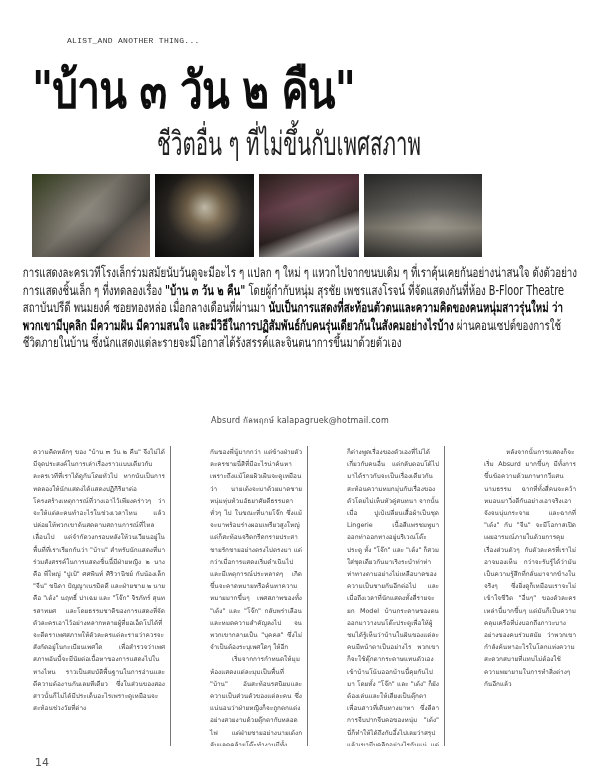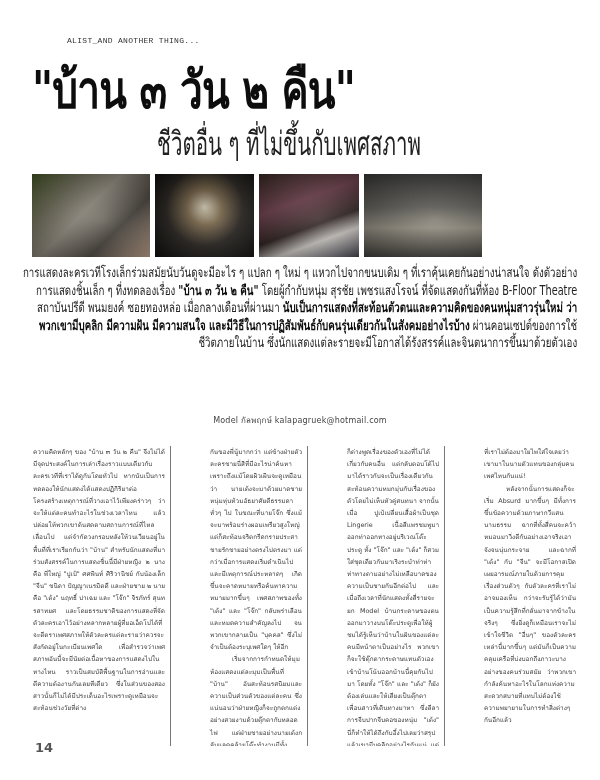--- a/index.html
+++ b/index.html
@@ -29,43 +29,43 @@
   }
   .photo { height: 83px; position: relative; overflow: hidden; }
   .photo.p1 { width: 118px; background: linear-gradient(135deg,#4a5a2a 0%,#6b6a55 25%,#8a8478 45%,#3e3a33 70%,#b49882 100%); }
   .photo.p2 { width: 99px; background: radial-gradient(circle at 50% 40%,#c8c0a8 0%,#6d5a3d 25%,#1e1a16 55%,#0b0a09 100%); }
   .photo.p3 { width: 100px; background: linear-gradient(160deg,#3b2a25 0%,#6a3a48 35%,#2a1e1c 60%,#c9c5c0 75%,#3a3a45 100%); }
   .photo.p4 { width: 118px; background: linear-gradient(180deg,#3a3a3a 0%,#5a5852 40%,#8f8a7d 65%,#3d3b36 100%); }
   .photo .shade { position: absolute; inset: 0; background: radial-gradient(ellipse at 60% 55%, rgba(255,255,255,0.15), rgba(0,0,0,0.35)); }
   .intro {
     position: absolute; left: 20px; top: 264px; width: 560px;
     font-family: "DejaVu Sans", sans-serif;
-    font-size: 13.5px; line-height: 17.5px; text-align: right; color: #222;
+    font-size: 13.5px; line-height: 17.5px; text-align: left; color: #222;
   }
   .intro .inner { display: inline-block; transform: scaleX(0.72); transform-origin: center top; width: 770px; margin-left: -105px; }
   .intro b { font-weight: bold; color: #0d0d0d; }
   .byline {
     position: absolute; left: 0; width: 600px; top: 414px; text-align: center;
     font-family: "DejaVu Sans", sans-serif; font-size: 8px; color: #444; letter-spacing: 0.2px;
   }
   .columns {
     position: absolute; left: 33px; top: 446px; width: 558px; height: 300px;
     display: grid; grid-template-columns: 137px 137px 137px 137px; column-gap: 0;
   }
   .col {
     font-family: "DejaVu Sans", sans-serif; font-size: 6.4px; line-height: 12.2px;
     color: #3a3a3a; padding: 0 5px; text-align: justify; overflow: hidden;
   }
   .col + .col { border-left: 1px solid #777; padding-left: 39px; }
   .col:first-child { padding-left: 0; }
   .col p { margin: 0; }
   .col p.indent { text-indent: 22px; }
   .page-number {
-    position: absolute; left: 35px; top: 740px;
-    font-family: "DejaVu Sans", sans-serif; font-size: 13px; color: #555; font-weight: bold;
+    position: absolute; left: 35px; top: 756px;
+    font-family: "DejaVu Sans", sans-serif; font-size: 11px; color: #555;
   }
 </style>
 </head>
 <body>
 
 <div class="section-tag">ALIST_AND ANOTHER THING...</div>
 
 <h1 class="title" style="margin:0;">"บ้าน ๓ วัน ๒ คืน"</h1>
 
 <h2 class="subtitle" style="margin:0;">ชีวิตอื่น ๆ ที่ไม่ขึ้นกับเพศสภาพ</h2>
@@ -84,32 +84,31 @@
       <div class="shade"></div>
     </div>
 </div>
 
 <div class="intro">
   <div class="inner">
     <span>การแสดงละครเวทีโรงเล็กร่วมสมัยนับวันดูจะมีอะไร ๆ แปลก ๆ ใหม่ ๆ แหวกไปจากขนบเดิม ๆ ที่เราคุ้นเคยกันอย่างน่าสนใจ  ดังตัวอย่างการแสดงชิ้นเล็ก ๆ ที่งทดลองเรื่อง </span><b>"บ้าน ๓ วัน ๒ คืน"</b><span> โดยผู้กำกับหนุ่ม สุรชัย เพชรแสงโรจน์ ที่จัดแสดงกันที่ห้อง B-Floor Theatre สถาบันปรีดี พนมยงค์ ซอยทองหล่อ เมื่อกลางเดือนที่ผ่านมา </span><b>นับเป็นการแสดงที่สะท้อนตัวตนและความคิดของคนหนุ่มสาวรุ่นใหม่ ว่าพวกเขามีบุคลิก มีความฝัน มีความสนใจ และมีวิธีในการปฏิสัมพันธ์กับคนรุ่นเดียวกันในสังคมอย่างไรบ้าง</b><span> ผ่านคอนเซปต์ของการใช้ชีวิตภายในบ้าน ซึ่งนักแสดงแต่ละรายจะมีโอกาสได้รังสรรค์และจินตนาการขึ้นมาด้วยตัวเอง</span>
   </div>
 </div>
 
-<div class="byline">Model กัลพฤกษ์  kalapagruek@hotmail.com</div>
+<div class="byline">Absurd กัลพฤกษ์  kalapagruek@hotmail.com</div>
 
 <div class="columns">
   <div class="col">
     <p>ความคิดหลักๆ ของ "บ้าน ๓ วัน ๒ คืน" จึงไม่ได้มีจุดประสงค์ในการเล่าเรื่องราวแบบเดียวกับละครเวทีที่เราได้ดูกันโดยทั่วไป หากนับเป็นการทดลองให้นักแสดงได้แสดงปฏิกิริยาต่อโครงสร้างเหตุการณ์ที่วางเอาไว้เพียงคร่าวๆ ว่าจะให้แต่ละคนทำอะไรในช่วงเวลาไหน แล้วปล่อยให้พวกเขาด้นสดตามสถานการณ์ที่ไหลเลื่อนไป แต่จำกัดวงกรอบหลังให้วนเวียนอยู่ในพื้นที่ที่เราเรียกกันว่า "บ้าน" สำหรับนักแสดงที่มาร่วมสังสรรค์ในการแสดงชิ้นนี้มีฝ่ายหญิง ๒ นาง คือ พี่ใหญ่ "ปูเป้" ศศพินท์ ศิริวานิชย์ กับน้องเล็ก "จีน" ชนิดา ปัญญาเนรมิตดี และฝ่ายชาย ๒ นาย คือ "เต้ง" นฤทธิ์ ปาเฉย และ "โจ๊ก" จิรภัทร์ สุนทรสาทยศ และโดยธรรมชาติของการแสดงที่จัดตัวละครเอาไว้อย่างหลากหลายผู้ที่ยอเอ็ดโปได้ที่จะตีตราเพศสภาพให้ตัวละครแต่ละรายว่าควรจะสังกัดอยู่ในกะเบียนเพศใด เพื่อสำรวจว่าเพศสภาพอันนี้จะมีนัยต่อเนื้อหาของการแสดงไปในทางไหน ราวเป็นสมบัติพื้นฐานในการอ่านและตีความต้องานกันเลยทีเดียว ซึ่งในส่วนของสองสาวนั้นก็ไม่ได้มีประเด็นอะไรเพราะดูเหมือนจะสะท้อนช่วงวัยที่ต่าง</p>
   </div>
   <div class="col">
     <p>กันของพี่นู้มากกว่า แต่ข้างฝ่ายตัวละครชายนี่สิที่มีอะไรน่าค้นหา เพราะถึงแม้โดยผิวเผินจะดูเหมือนว่า นายเต้งจะมาด้วยมาดชายหนุ่มหุ่นท้วมอัธยาศัยดีธรรมดาทั่วๆ ไป ในขณะที่นายโจ๊ก ซึ่งแม้จะมาพร้อมร่างผอมเพรียวสูงใหญ่แต่ก็สะท้อนจริตกรีดกรายประสาชายรักชายอย่างตรงไปตรงมา แต่กว่าเมื่อการแสดงเริ่มดำเนินไปและมีเหตุการณ์ประหลาดๆ เกิดขึ้นจะคาดหมายหรือค้นหาความหมายมากขึ้นๆ เพศสภาพของทั้ง "เต้ง" และ "โจ๊ก" กลับพร่าเลือนและหมดความสำคัญลงไป จนพวกเขากลายเป็น "บุคคล" ซึ่งไม่จำเป็นต้องระบุเพศใดๆ ให้อีก</p>
     <p class="indent">เริ่มจากการกำหนดให้มุมห้องแสดงแต่ละมุมเป็นพื้นที่ "บ้าน" อันสะท้อนรสนิยมและความเป็นส่วนตัวของแต่ละคน ซึ่งแน่นอนว่าฝ่ายหญิงก็จะถูกตกแต่งอย่างสวยงามด้วยตุ๊กตากับหลอดไฟ แต่ฝ่ายชายอย่างนายเต้งกลับแลดูคล้ายโต๊ะทำงานมีทั้ง Guitar และตุ๊กตา ส่วนนายโจ๊กนี่ก็ปกคลุมไปด้วยผืนผ้าและตุ๊กตากระดาษเปลี่ยนชุดได้ที่เด็กผู้หญิงเขานิยมเล่นกัน จากนั้นพวกเขาก็จะมาล้อมวงกันที่โต๊ะประตูที่ถูกยกวางนอน แล้วต่างคน</p>
   </div>
   <div class="col">
     <p>ก็ต่างพูดเรื่องของตัวเองที่ไม่ได้เกี่ยวกับคนอื่น แต่กลับตอบโต้ไปมาได้ราวกับจะเป็นเรื่องเดียวกัน สะท้อนความหมกมุ่นกับเรื่องของตัวโดยไม่เห็นหัวคู่สนทนา จากนั้นเมื่อ ปูเป้เปลี่ยนเสื้อผ้าเป็นชุด Lingerie เนื้อสีแพรชมพูมาออกท่าออกทางอยู่บริเวณโต๊ะประตู ทั้ง "โจ๊ก" และ "เต้ง" ก็สวมใส่ชุดเดียวกันมาเริงระบำท่าท่าท่าทางตามอย่างไม่เหลือบาดของความเป็นชายกันอีกต่อไป และเมื่อถึงเวลาที่นักแสดงทั้งสี่รายจะยก Model บ้านกระดาษของตนออกมาวางบนโต๊ะประตูเพื่อให้ผู้ชมได้รู้เห็นว่าบ้านในฝันของแต่ละคนมีหน้าตาเป็นอย่างไร พวกเขาก็จะใช้ตุ๊กตากระดาษแทนตัวเอง เข้าบ้านโน้นออกบ้านนี้คุยกันไปมา โดยทั้ง "โจ๊ก" และ "เต้ง" ก็ยังต้องเล่นและให้เสียงเป็นตุ๊กตาเพื่อนสาวที่เดินทางมาหา ซึ่งลีลาการจีบปากจีบคอของหนุ่ม "เต้ง" นี่ก็ทำให้ได้ถึงกับอึ้งไปเลยว่าสรุปแล้วเขามีบุคลิกอย่างไรกันแน่ แต่คำตอบที่เหมือนจะได้จากการแสดงเรื่องนี้ก็คือ เขาก็มีบุคลิกอย่างที่เราได้เห็นนั่นแหละ และถึงแม้ว่าสุดท้ายแล้วรสนิยมทางเพศของเขาจะเป็นอย่างไร มันก็คงจะไม่สำคัญเท่าความคิดอ่านทั้งหลายที่เขาได้แสดงออกไป ชนิด</p>
   </div>
   <div class="col">
-    <p>ที่เราไม่ต้องมาใยไพใส่ใจเลยว่าเขามาในนามตัวแทนของกลุ่มคนเพศไหนกันแน่!</p>
     <p class="indent">หลังจากนั้นการแสดงก็จะเริ่ม Absurd มากขึ้นๆ มีทั้งการขึ้นข้อความด้วยภาษากวีแสนนามธรรม ฉากที่ทั้งสี่คนจะคว้าหมอนมาวิ่งตีกันอย่างเอาจริงเอาจังจนนุ่นกระจาย และฉากที่ "เต้ง" กับ "จีน" จะมีโอกาสเปิดเผยอารมณ์ภายในด้วยการคุยเรื่องส่วนตัวๆ กับตัวละครที่เราไม่อาจมองเห็น กว่าจะรับรู้ได้ว่ามันเป็นความรู้สึกที่กลั่นมาจากข้างในจริงๆ ซึ่งยิ่งดูก็เหมือนเราจะไม่เข้าใจชีวิต "อื่นๆ" ของตัวละครเหล่านี้มากขึ้นๆ แต่มันก็เป็นความคลุมเครือที่บ่งบอกถึงภาวะบางอย่างของคนร่วมสมัย ว่าพวกเขากำลังค้นหาอะไรในโลกแห่งความสะดวกสบายที่แทบไม่ต้องใช้ความพยายามในการทำสิ่งต่างๆ กันอีกแล้ว</p>
   </div>
 </div>
 
 <div class="page-number">14</div>
 
 </body></html>

